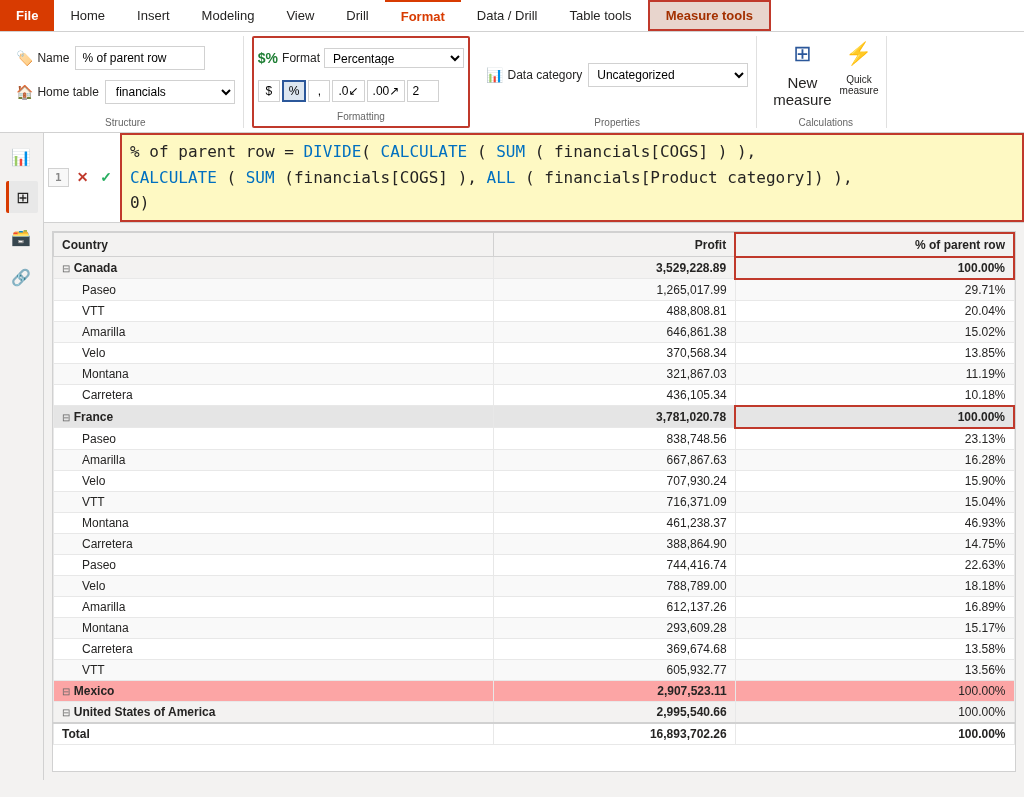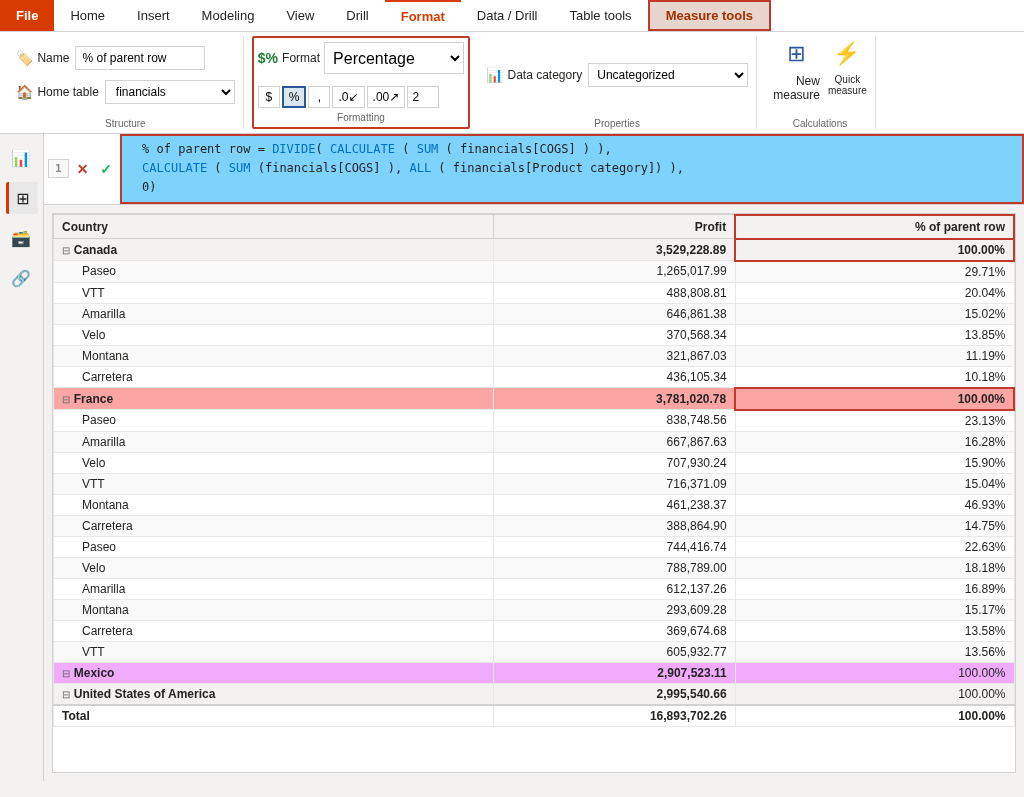--- a/index.html
+++ b/index.html
@@ -19,21 +19,21 @@
     .ribbon-group-content { display: flex; align-items: center; gap: 4px; flex: 1; }
 
     .name-row { display: flex; align-items: center; gap: 6px; margin-bottom: 4px; }
     .name-input { border: 1px solid #d1d1d1; padding: 3px 6px; font-size: 12px; width: 130px; height: 24px; }
     .home-table-row { display: flex; align-items: center; gap: 6px; }
     .home-table-select { border: 1px solid #d1d1d1; padding: 3px 6px; font-size: 12px; width: 130px; height: 24px; background: #fff; }
 
     .format-group { border: 2px solid #c0392b; padding: 4px; border-radius: 2px; }
     .format-label-row { display: flex; align-items: center; gap: 4px; margin-bottom: 4px; }
     .format-icon { color: #1e7e34; font-size: 14px; font-weight: bold; }
-    .format-select { border: 1px solid #d1d1d1; padding: 2px 4px; font-size: 16px; width: 140px; height: 32px; background: #fff; }
+    .format-select { border: 1px solid #d1d1d1; padding: 2px 4px; font-size: 12px; width: 140px; height: 20px; background: #fff; }
     .format-buttons { display: flex; align-items: center; gap: 2px; margin-top: 4px; }
     .fmt-btn { border: 1px solid #d1d1d1; background: #fff; cursor: pointer; padding: 2px 5px; font-size: 12px; height: 22px; min-width: 22px; }
     .fmt-btn.active { background: #dce6f0; border: 2px solid #2b579a; }
     .decimal-control { display: flex; flex-direction: column; }
     .decimal-input { border: 1px solid #d1d1d1; width: 32px; height: 22px; text-align: center; font-size: 12px; }
 
     .data-cat-group { display: flex; flex-direction: column; gap: 4px; }
     .data-cat-row { display: flex; align-items: center; gap: 6px; }
     .data-cat-select { border: 1px solid #d1d1d1; padding: 2px 4px; font-size: 12px; width: 160px; height: 24px; background: #fff; }
     .calc-buttons { display: flex; gap: 8px; }
@@ -155,21 +155,21 @@
           </div>
         </div>
       </div>
       <div class="ribbon-group-label">Properties</div>
     </div>
 
     <div class="ribbon-group">
       <div class="calc-buttons">
         <div class="calc-btn">
           <div class="calc-icon calc-icon-new">⊞</div>
-          <span style="font-size:12px;text-align:right;">New<br>measure</span>
+          <span style="font-size:15px;text-align:center;">New<br>measure</span>
         </div>
         <div class="calc-btn">
           <div class="calc-icon calc-icon-quick">⚡</div>
           <span style="font-size:10px;text-align:center;">Quick<br>measure</span>
         </div>
       </div>
       <div class="ribbon-group-label">Calculations</div>
     </div>
   </div>
 </div>
@@ -184,21 +184,21 @@
   </div>
 
   <div class="formula-area">
 
     <div class="formula-bar">
       <div class="formula-controls">
         <span style="color:#888;font-size:11px;padding:2px 6px;border:1px solid #d1d1d1;background:#f8f8f8;font-weight:bold;font-family:monospace;">1</span>
         <button class="formula-btn x">✕</button>
         <button class="formula-btn check">✓</button>
       </div>
-      <div style="flex:1;border:2px solid #c0392b;padding:4px 20px;font-family:Consolas,monospace;font-size:12px;line-height:1.6;background:#7dd3fc;">
+      <div style="flex:1;border:2px solid #c0392b;padding:4px 8px;font-family:Consolas,monospace;font-size:16px;line-height:1.6;background:#fef9c3;">
         <div><span style="color:#252423;">% of parent row = </span><span style="color:#0070c0;">DIVIDE</span><span>( </span><span style="color:#0070c0;">CALCULATE</span><span> ( </span><span style="color:#0070c0;">SUM</span><span> ( financials[COGS] ) ),</span></div>
         <div><span style="color:#252423;">    </span><span style="color:#0070c0;">CALCULATE</span><span> ( </span><span style="color:#0070c0;">SUM</span><span> (financials[COGS] ), </span><span style="color:#0070c0;">ALL</span><span> ( financials[Product category]) ),</span></div>
         <div><span>    0)</span></div>
       </div>
     </div>
 
     <div class="table-container">
       <table>
         <thead>
           <tr>
@@ -236,21 +236,21 @@
             <tr>
               <td><span style="display:inline-block;width:20px;"></span>Montana</td>
               <td class="profit-col">321,867.03</td>
               <td class="pct-col">11.19%</td>
             </tr>
             <tr>
               <td><span style="display:inline-block;width:20px;"></span>Carretera</td>
               <td class="profit-col">436,105.34</td>
               <td class="pct-col">10.18%</td>
             </tr>
-            <tr style="background: #fca5a5;">
+            <tr style="background: #e5e5e5;">
               <td><span style="cursor:pointer;color:#666;font-size:10px;">⊟</span> <strong>France</strong></td>
               <td class="profit-col"><strong>3,781,020.78</strong></td>
               <td class="pct-col" style="border: 2px solid rgb(192, 57, 43); font-weight: bold;">100.00%</td>
             </tr>
             <tr>
               <td><span style="display:inline-block;width:20px;"></span>Paseo</td>
               <td class="profit-col">838,748.56</td>
               <td class="pct-col">23.13%</td>
             </tr>
             <tr>
@@ -301,21 +301,21 @@
             <tr>
               <td><span style="display:inline-block;width:20px;"></span>Carretera</td>
               <td class="profit-col">369,674.68</td>
               <td class="pct-col">13.58%</td>
             </tr>
             <tr>
               <td><span style="display:inline-block;width:20px;"></span>VTT</td>
               <td class="profit-col">605,932.77</td>
               <td class="pct-col">13.56%</td>
             </tr>
-            <tr style="background: #f0abfc;">
+            <tr style="background: #fca5a5;">
               <td><span style="cursor:pointer;color:#666;font-size:10px;">⊟</span> <strong>Mexico</strong></td>
               <td class="profit-col"><strong>2,907,523.11</strong></td>
               <td class="pct-col">100.00%</td>
             </tr>
             <tr style="background: rgb(243, 242, 241);">
               <td><span style="cursor:pointer;color:#666;font-size:10px;">⊟</span> <strong>United States of America</strong></td>
               <td class="profit-col"><strong>2,995,540.66</strong></td>
               <td class="pct-col">100.00%</td>
             </tr>
             <tr class="total-row" style="border-top: 2px solid rgb(209, 209, 209); padding-left: 34px;">

